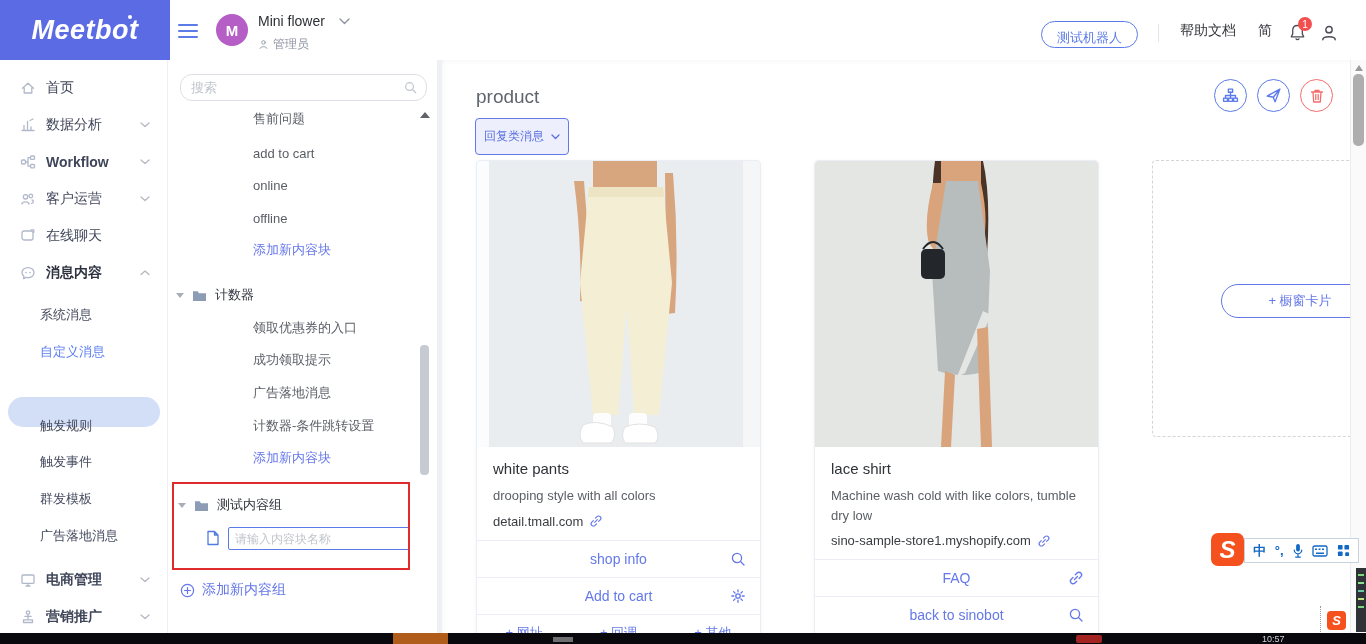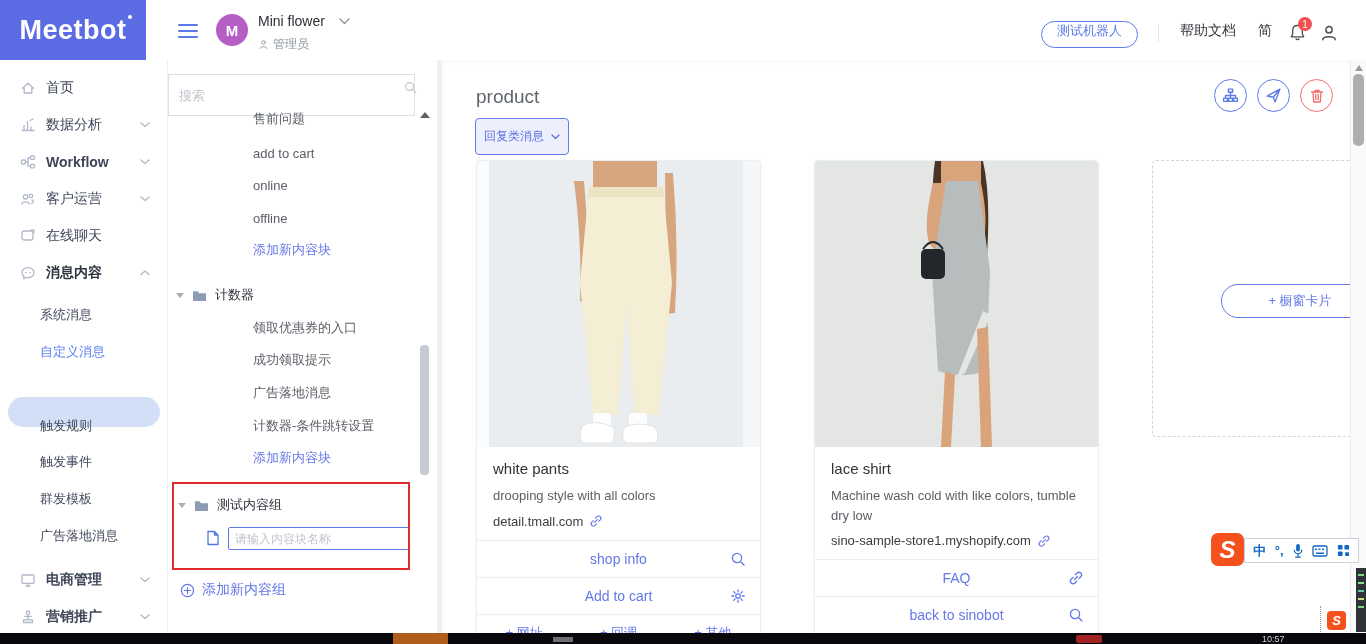--- a/index.html
+++ b/index.html
@@ -4,31 +4,31 @@
 <style>
   * { margin:0; padding:0; box-sizing:border-box; }
   html,body { width:1366px; height:644px; overflow:hidden; background:#eef0f4;
     font-family:"Liberation Sans","DejaVu Sans",sans-serif; }
   .abs { position:absolute; }
   svg { display:block; }
   .stroke { fill:none; stroke:currentColor; stroke-width:1.3; stroke-linecap:round; stroke-linejoin:round; }
 
   
   #header { left:0; top:0; width:1366px; height:60px; background:#fff; z-index:10; }
-  #logo { left:0; top:0; width:146px; height:60px; background:#5b6be4; color:#fff;
-    display:flex; align-items:center; justify-content:center; font-size:27px; font-weight:600; letter-spacing:.5px; }
+  #logo { left:0; top:0; width:170px; height:60px; background:#5b6be4; color:#fff;
+    display:flex; align-items:center; justify-content:center; font-size:27px; font-weight:600; letter-spacing:.5px;font-style:italic; }
   #logo .antenna { position:absolute; left:128px; top:15px; width:4px; height:4px; border-radius:50%; background:#fff; }
   #hamburger { left:178px; top:24px; width:20px; height:15px; color:#5b7be8; cursor:pointer; }
   #hamburger i { display:block; height:2px; background:currentColor; margin-bottom:4px; border-radius:1px; }
   #avatar { left:216px; top:14px; width:32px; height:32px; border-radius:50%; background:#b45ec6; color:#fff;
     display:flex; align-items:center; justify-content:center; font-size:15px; font-weight:700; }
   #ws-name { left:258px; top:13px; font-size:14px; color:#2e3036; display:flex; align-items:center; gap:14px; }
   #role-row { left:258px; top:36px; font-size:12px; color:#8d93a1; display:flex; align-items:center; gap:4px; }
   #testbot-btn { left:1041px; top:21px; width:97px; height:27px; border:1px solid #5b7be8; border-radius:14px;
-    color:#5b7be8; font-size:13px; background:#fff; display:flex; align-items:flex-start; justify-content:center; cursor:pointer; }
+    color:#5b7be8; font-size:13px; background:#fff; display:flex; align-items:flex-end; justify-content:center; cursor:pointer; }
   #hdr-divider { left:1158px; top:24px; width:1px; height:18px; background:#e3e5ea; }
   #help-doc { left:1180px; top:22px; font-size:14px; color:#34363b; cursor:pointer; }
   #lang { left:1258px; top:22px; font-size:14px; color:#34363b; cursor:pointer; }
   #bell { left:1288px; top:23px; color:#4a4d55; cursor:pointer; }
   #bell-badge { position:absolute; left:10px; top:-6px; min-width:14px; height:14px; border-radius:7px; background:#f34f4f;
     color:#fff; font-size:10px; display:flex; align-items:center; justify-content:center; padding:0 3px; }
   #user-icon { left:1320px; top:24px; color:#4a4d55; cursor:pointer; }
   .chev { color:#8a8f9a; }
 
   
@@ -37,21 +37,21 @@
   .nav-item .nicon { position:absolute; left:20px; color:#b0b8c9; }
   .nav-item .nlabel { position:absolute; left:46px; font-size:14px; color:#40465a; }
   .nav-item .nchev { position:absolute; left:140px; color:#b4b8c2; }
   .sub-item { position:absolute; left:0; width:168px; height:30px; display:flex; align-items:center; cursor:pointer; }
   .sub-item .slabel { position:absolute; left:40px; font-size:13px; color:#454b5e; }
   #active-pill { left:8px; top:337px; width:152px; height:30px; border-radius:15px; background:#d2dff6; z-index:0; }
   .sub-item.active .slabel { color:#5a7df0; }
 
   
   #tree { left:168px; top:60px; width:269px; height:573px; background:#fff; z-index:5; }
-  #tree-search { position:absolute; left:0; top:14px; width:247px; height:42px; border:1px solid #dcdfe6; border-radius:0;
+  #tree-search { position:absolute; left:12px; top:14px; width:247px; height:27px; border:1px solid #dcdfe6; border-radius:12px;
     font-size:13px; color:#606266; padding:0 28px 0 10px; outline:none; background:#fff; }
   #tree-search::placeholder { color:#c0c4cc; }
   #tree-search-icon { position:absolute; left:236px; top:21px; color:#c0c4cc; }
   .tree-item { position:absolute; left:67px; height:24px; display:flex; align-items:center; font-size:13px; color:#5a5e66; cursor:pointer;margin-left:18px; }
   .tree-link { color:#6577e8; }
   .folder-row { position:absolute; height:24px; display:flex; align-items:center; cursor:pointer; }
   .caret { width:0; height:0; border-left:4px solid transparent; border-right:4px solid transparent; border-top:5px solid #a8adb8; margin-right:8px; }
   .folder-ico { color:#8d9cb5; margin-right:8px; }
   .folder-label { font-size:13px; color:#30343e; }
   #red-box { left:4px; top:422px; width:238px; height:88px; border:2px solid #e12a2a; z-index:3; }

